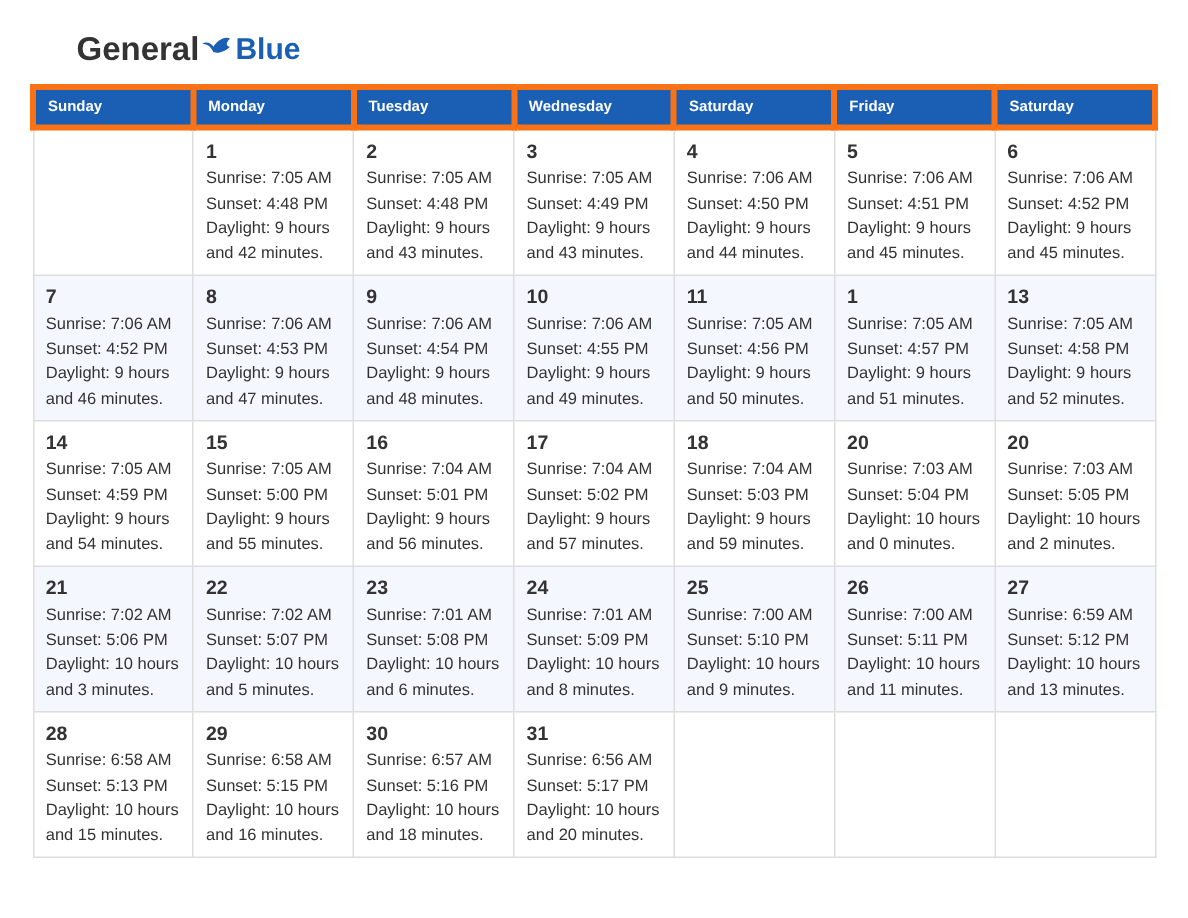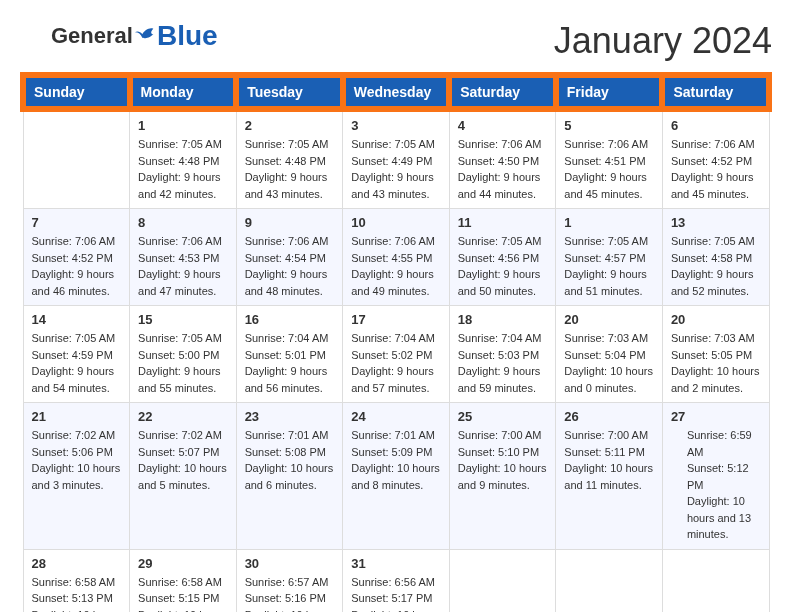--- a/index.html
+++ b/index.html
@@ -25,21 +25,21 @@
     .logo-text {
       display: flex;
       align-items: center;
     }
     .logo-general {
       font-size: 22px;
       font-weight: bold;
       color: #333;
     }
     .logo-blue {
-      font-size: 28px;
+      font-size: 20px;
       font-weight: bold;
       color: #1a5fb4;
     }
     .logo-bird {
       width: 22px;
       height: 22px;
       margin-left: 2px;
     }
     .title-section {
       text-align: right;
@@ -56,23 +56,23 @@
     .calendar {
       width: 100%;
       border-collapse: collapse;
       border: 1px solid #ccc;
     }
     .calendar th {
       background-color: #1a5fb4;
       color: white;
       text-align: left;
       padding: 6px 8px;
-      font-size: 14px;
+      font-size: 10px;
       font-weight: bold;
-      border: 6px solid #f97316;
+      border: 4px solid #f97316;
     }
     .calendar td {
       vertical-align: top;
       padding: 6px 8px;
       border: 1px solid #ddd;
       width: calc(100%/7);
       min-height: 80px;
       font-size: 11px;
       color: #333;
       background: #fff;
@@ -101,21 +101,20 @@
   <div class="logo">
     <div class="logo-text">
       <span class="logo-general">General</span>
       <svg class="logo-bird" viewBox="0 0 24 20">
         <path d="M20 2 C16 0, 10 4, 8 8 C6 5, 2 4, 0 6 C4 6, 6 8, 8 12 C8 12, 14 14, 20 8 C18 8, 16 6, 20 2Z" fill="#1a5fb4"></path>
       </svg>
       <span class="logo-blue">Blue</span>
     </div>
   </div>
   <div class="title-section">
-    <div class="main-title">January 2024</div>
   </div>
 </div>
 
 <table class="calendar">
   <thead>
     <tr>
     <th>Sunday</th>
         <th>Monday</th>
         <th>Tuesday</th>
         <th>Wednesday</th>
@@ -284,21 +283,21 @@
 Daylight: 10 hours and 9 minutes.</div>
         </td>
         <td>
           <div class="day-number">26</div>
           <div class="day-info" style="white-space: pre-line;">Sunrise: 7:00 AM
 Sunset: 5:11 PM
 Daylight: 10 hours and 11 minutes.</div>
         </td>
         <td>
           <div class="day-number">27</div>
-          <div class="day-info" style="white-space: pre-line; margin-left: 16px;">Sunrise: 6:59 AM
+          <div class="day-info" style="white-space: pre-line;">Sunrise: 6:59 AM
 Sunset: 5:12 PM
 Daylight: 10 hours and 13 minutes.</div>
         </td>
       </tr>
       <tr>
         <td>
           <div class="day-number">28</div>
           <div class="day-info" style="white-space: pre-line;">Sunrise: 6:58 AM
 Sunset: 5:13 PM
 Daylight: 10 hours and 15 minutes.</div>

